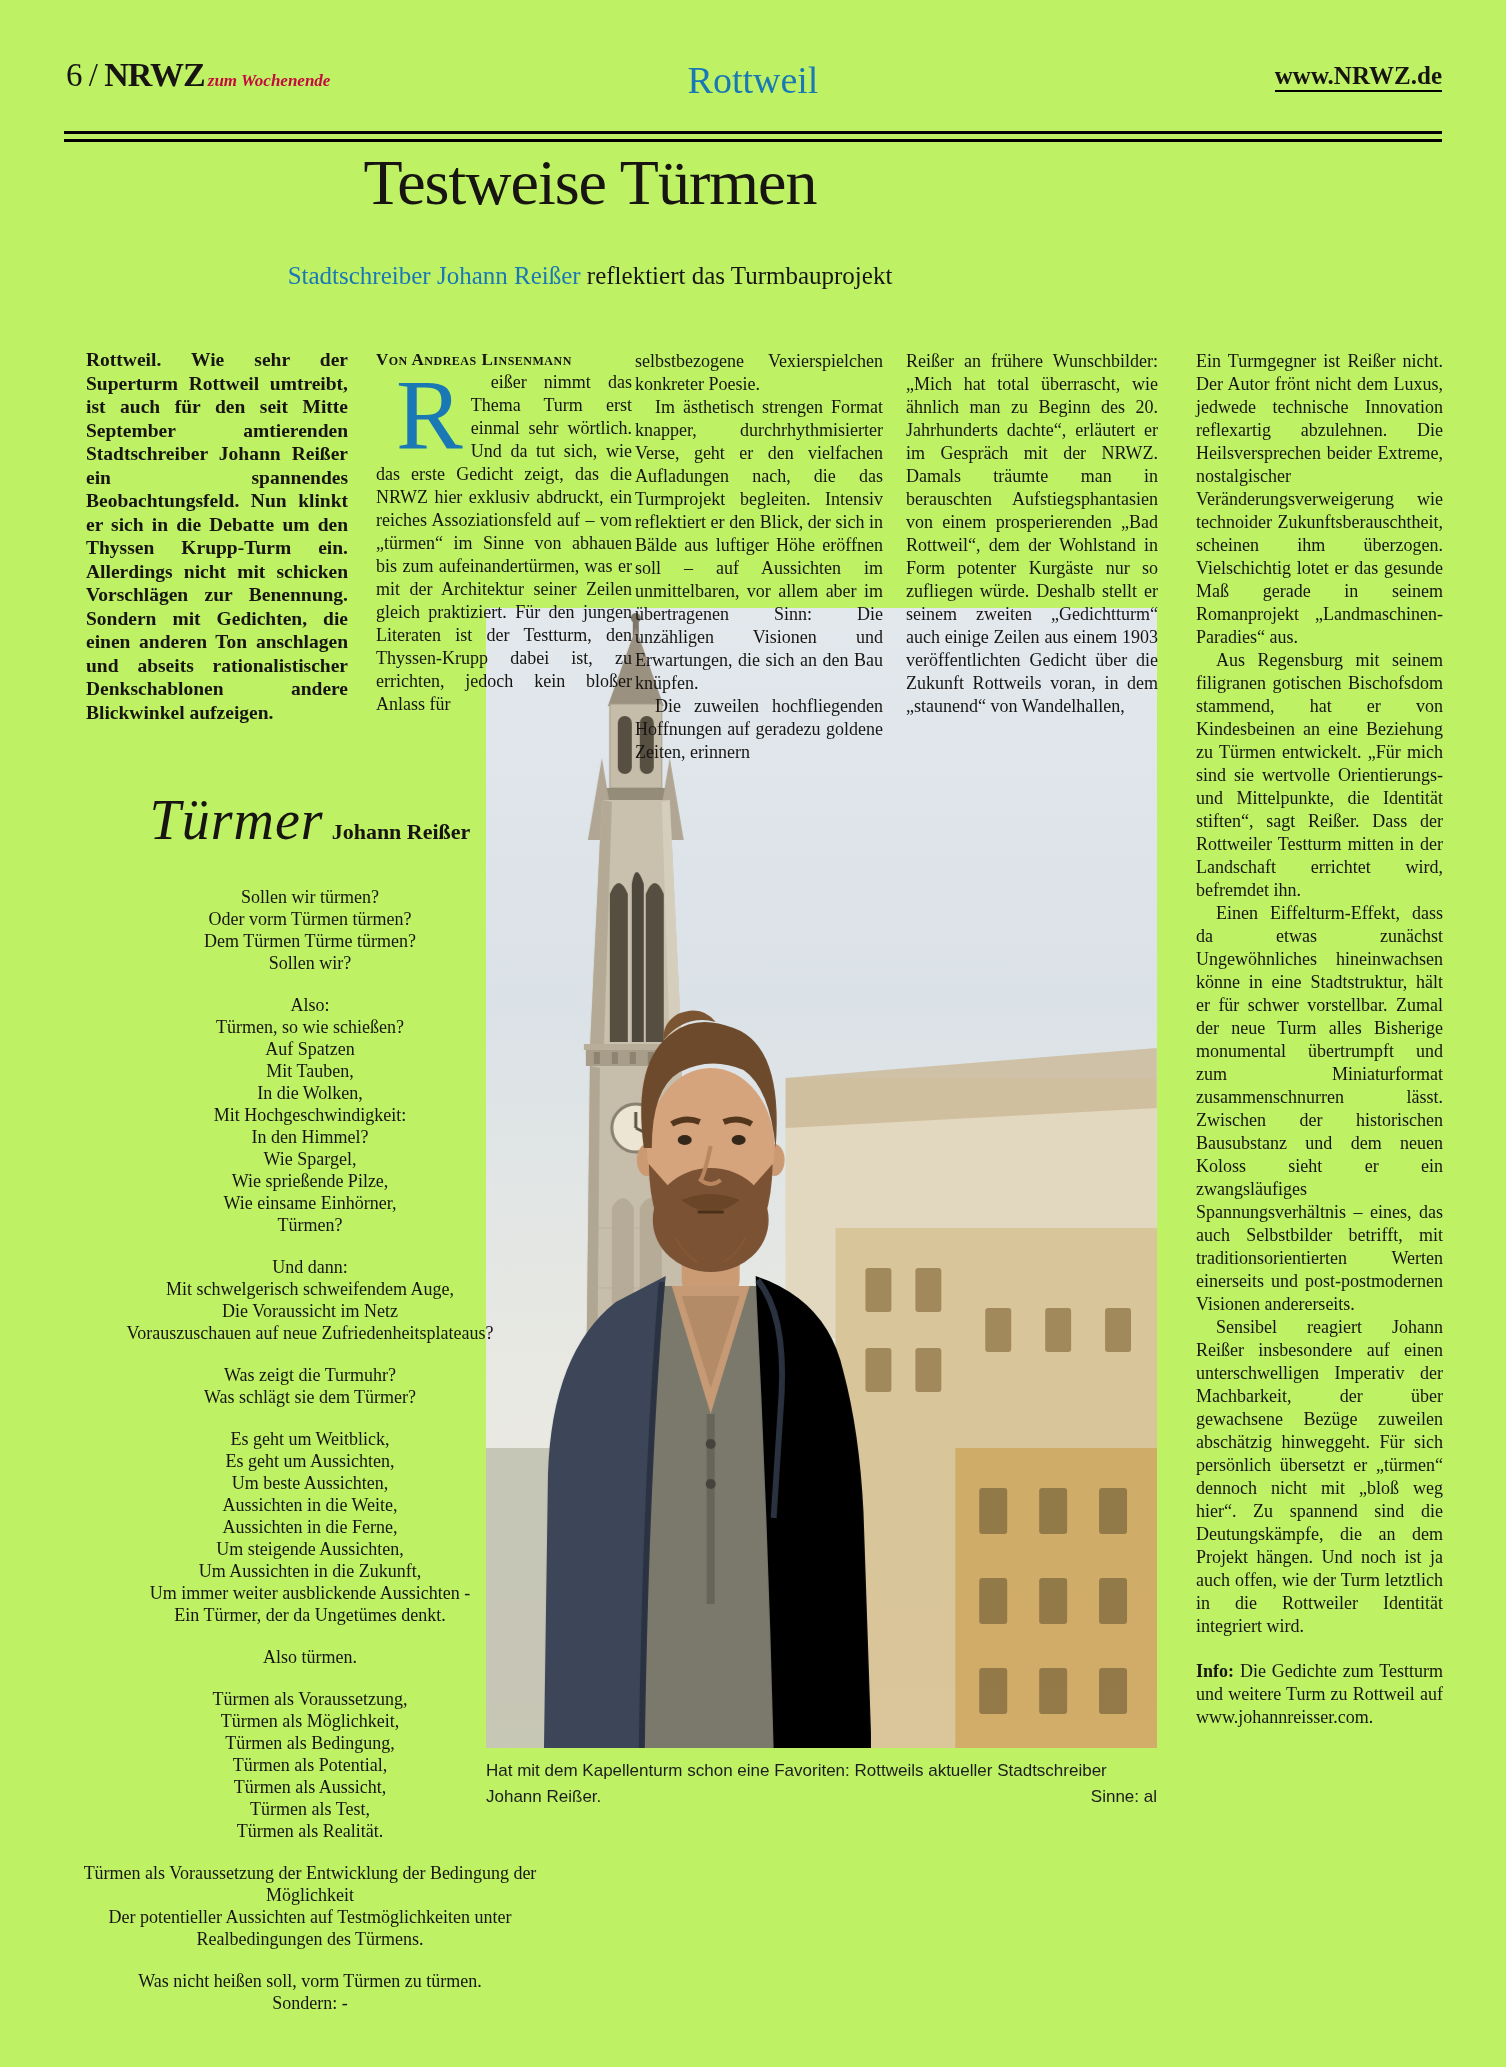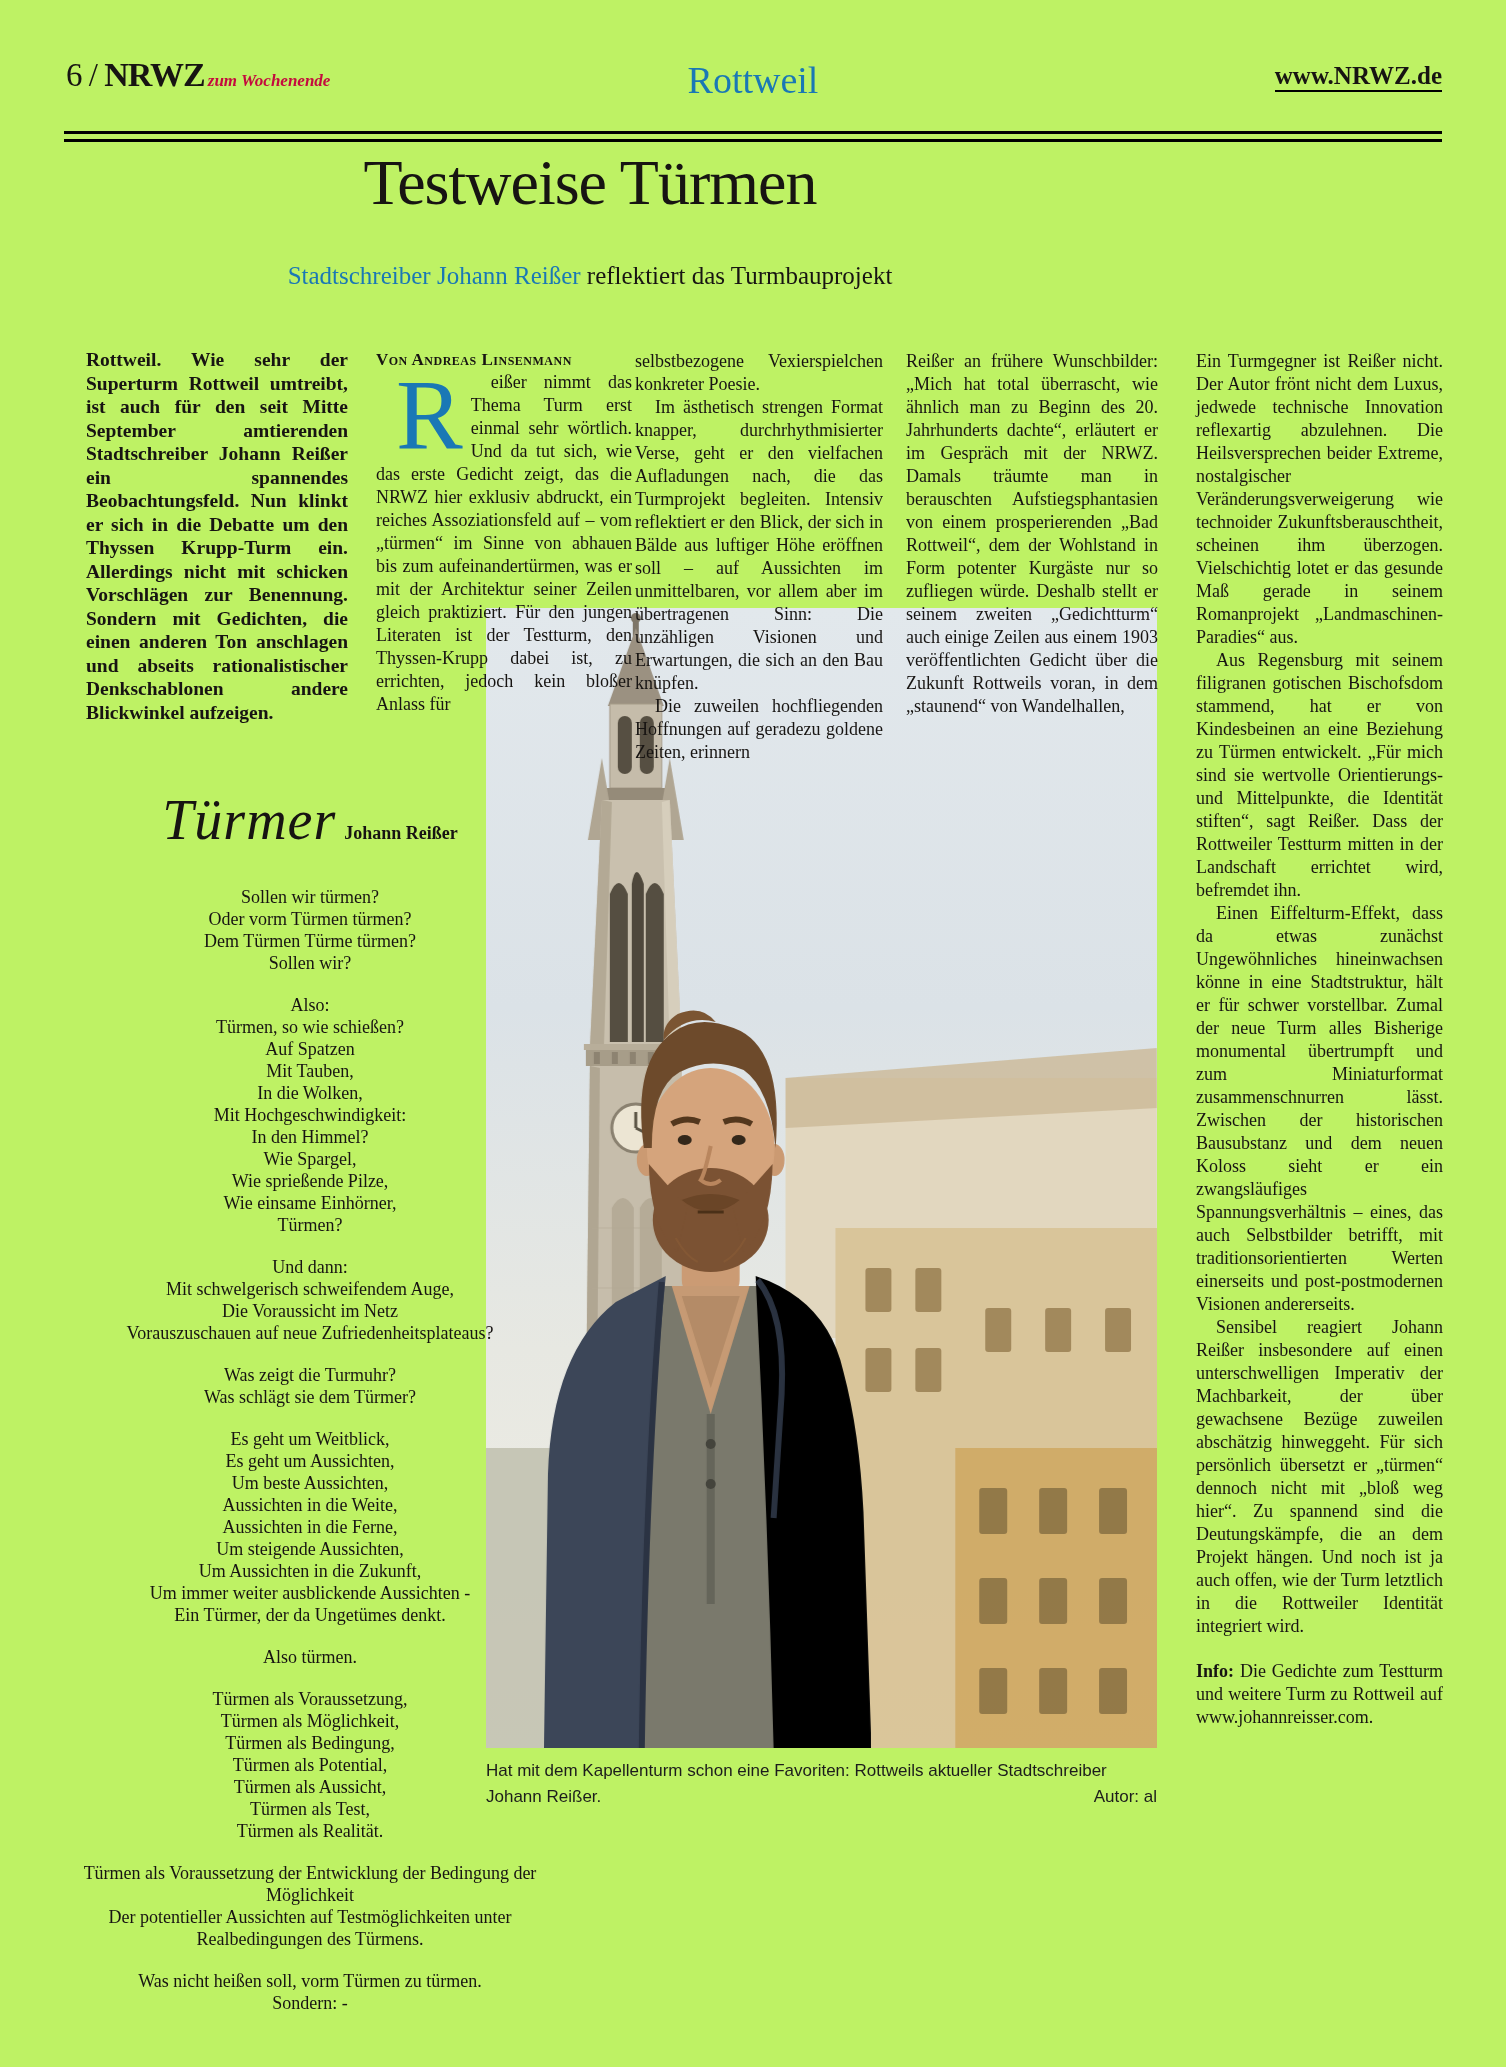--- a/index.html
+++ b/index.html
@@ -38,21 +38,21 @@
   .byline { font-variant:small-caps; font-weight:bold; font-size:17px; letter-spacing:.5px;
             margin:0 0 13px 0; text-align:left; }
   .dropcap { float:left; font-size:100px; line-height:80px; padding:4px 8px 0 0;
              color:var(--accent-blue,#1a78b5); }
   .info-par { margin-top:22px !important; text-indent:0 !important; }
   .info-label { font-weight:bold; }
   
   .poem { position:absolute; left:60px; top:790px; width:500px; z-index:3; text-align:center; }
   .poem-title-row { text-align:center; line-height:60px; margin-bottom:22px; white-space:nowrap; }
   .poem-title { font-style:italic; font-size:56px; letter-spacing:1px; }
-  .poem-author { font-weight:bold; font-size:18px; margin-left:8px;text-align:center; }
+  .poem-author { font-weight:bold; font-size:22px; margin-left:8px;text-align:center; }
   .stanza { white-space:pre-line; font-size:18px; line-height:22px; margin:0 0 20px 0; }
   
   .photo-wrap { position:absolute; left:486px; top:608px; width:671px; height:1140px; z-index:1; }
   .photo-wrap svg { display:block; width:100%; height:100%; }
   .photo-caption { position:absolute; left:486px; top:1758px; width:671px; z-index:3;
                    font-family:"Liberation Sans", sans-serif; font-size:17px; line-height:26px;
                    color:#1c1c1c; }
   .photo-credit { position:absolute; right:0; top:26px; }
 </style>
 </head>
@@ -263,16 +263,16 @@
         <g stroke="#8d5f38" stroke-width="2" opacity="0.5">
           <path d="M190 630 Q200 648 212 654" fill="none"></path>
           <path d="M260 630 Q250 648 238 654" fill="none"></path>
         </g>
       </g>
     </svg>
   </div>
 
   <div class="photo-caption">
     <span>Hat mit dem Kapellenturm schon eine Favoriten:  Rottweils aktueller Stadtschreiber Johann Reißer.</span>
-    <span class="photo-credit">Autor: al</span>
+    <span class="photo-credit">Sinne: al</span>
   </div>
 
 </div>
 
 </body></html>

